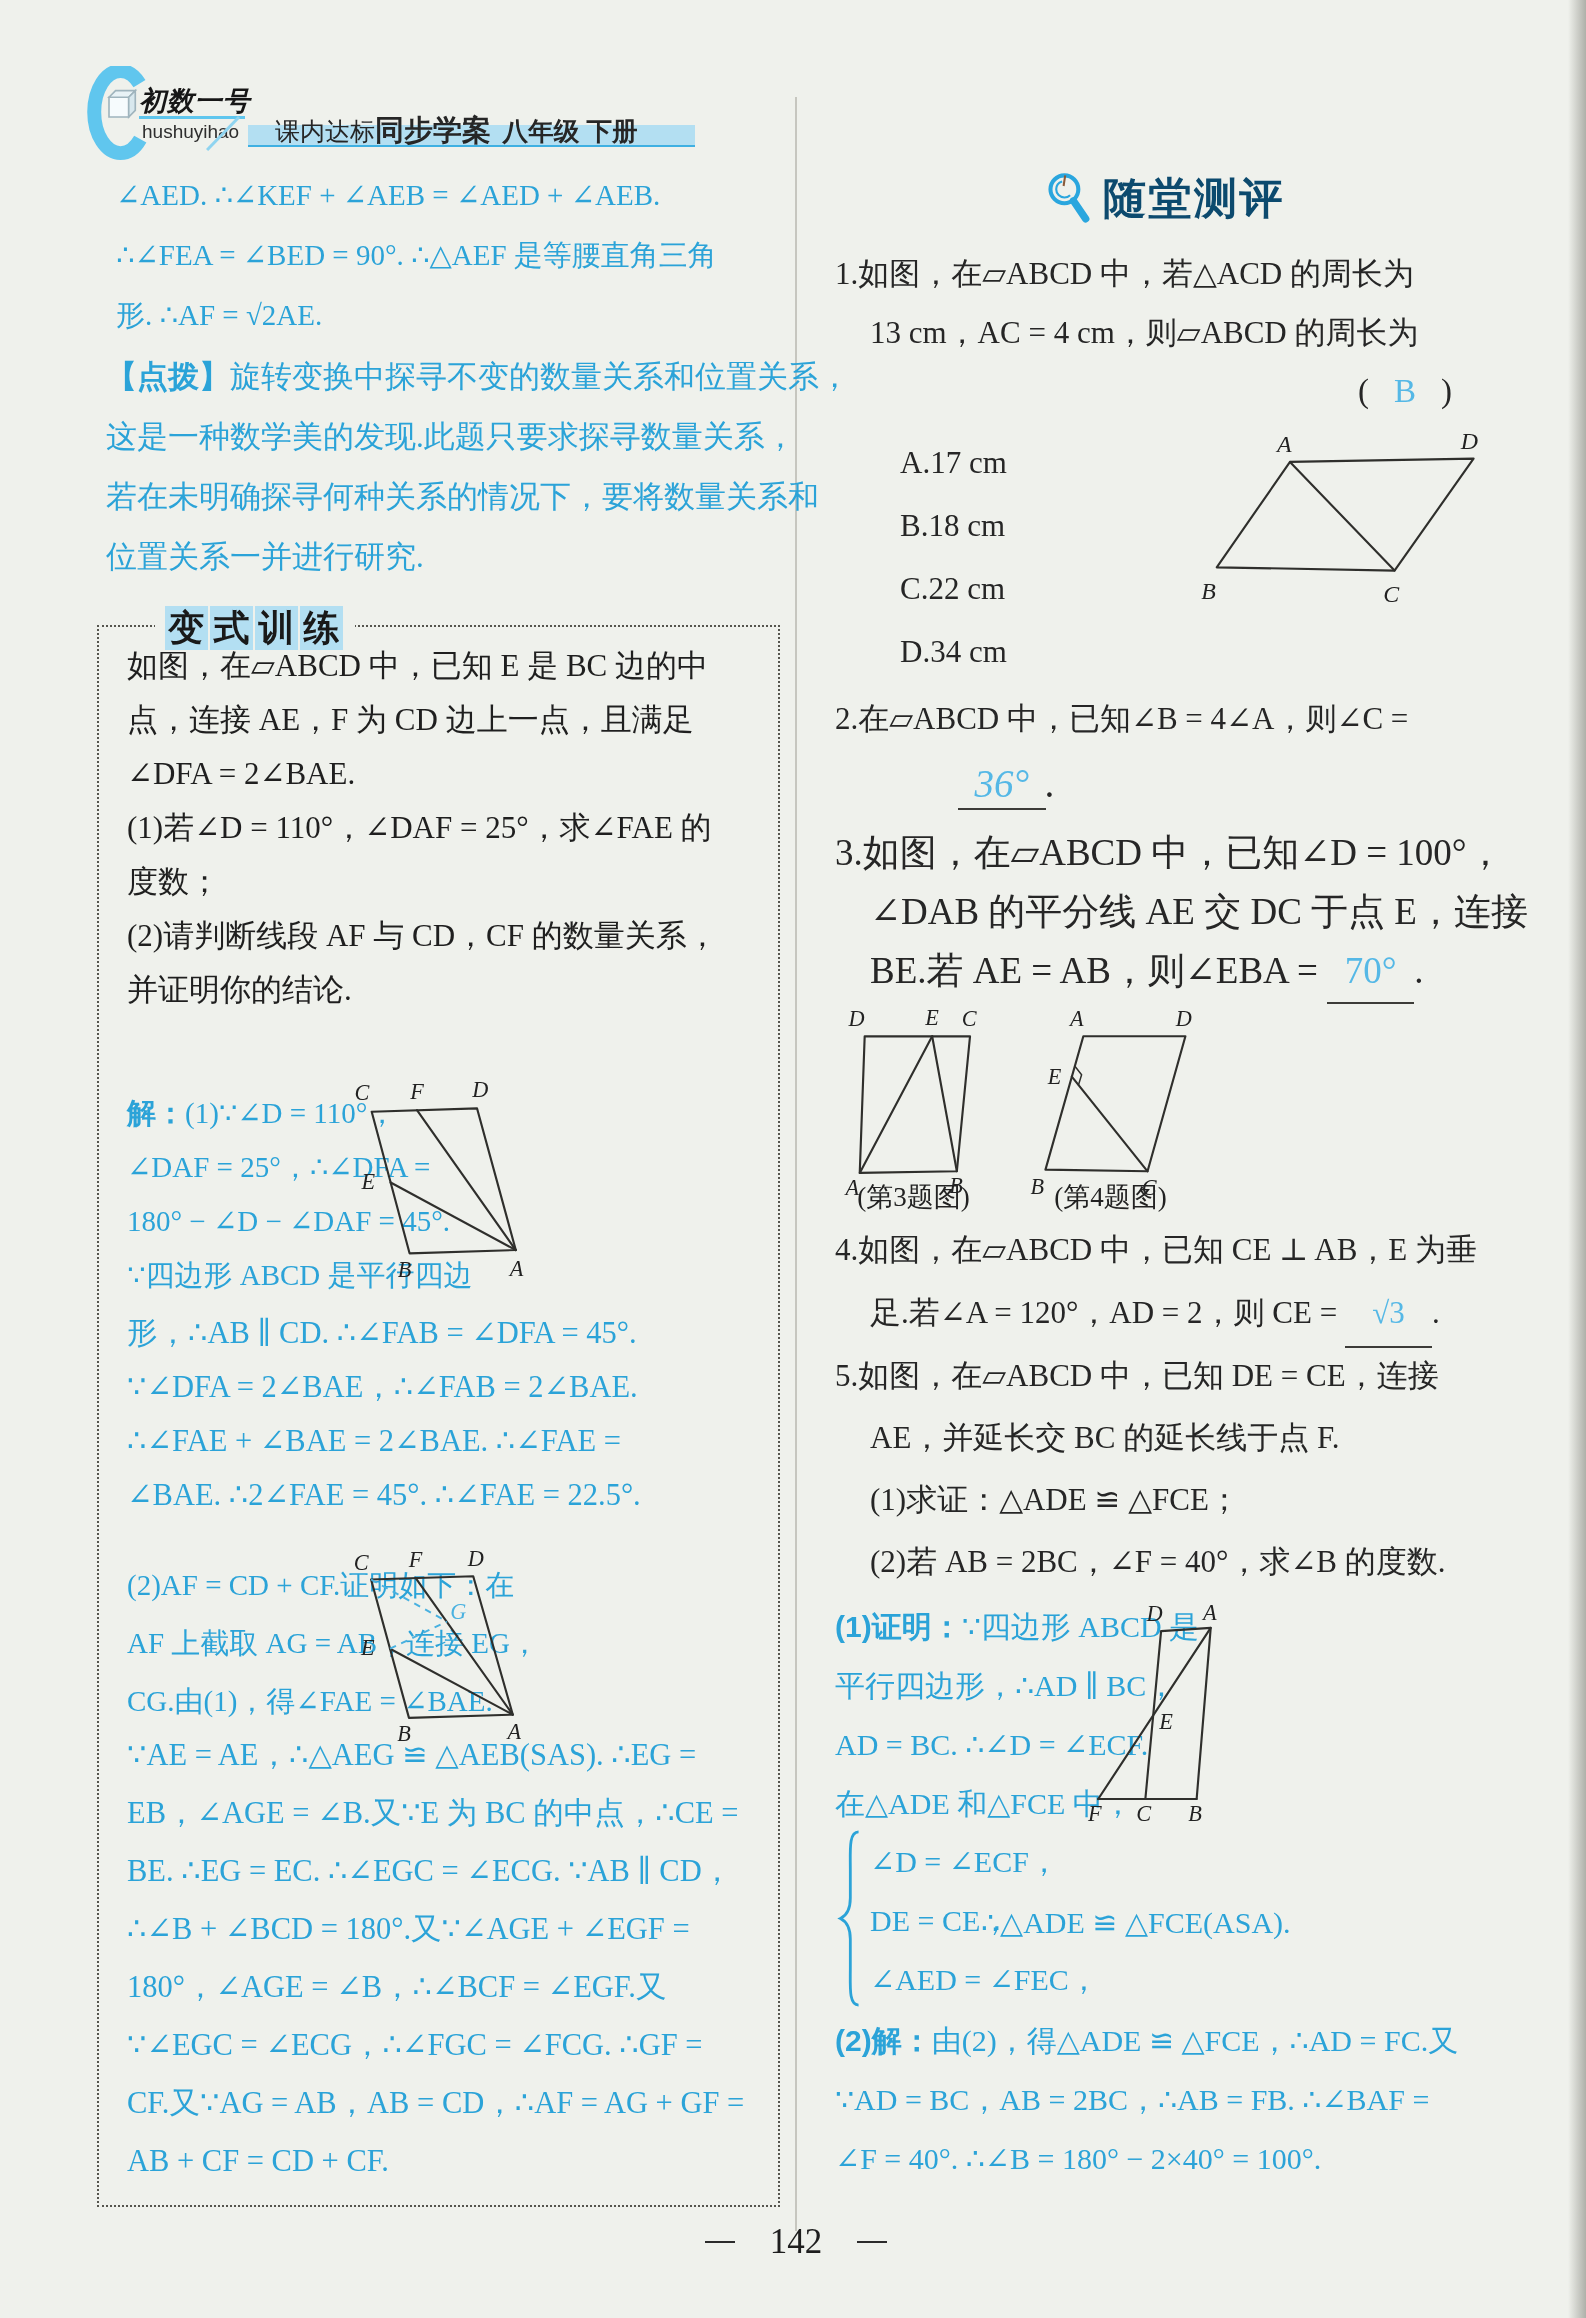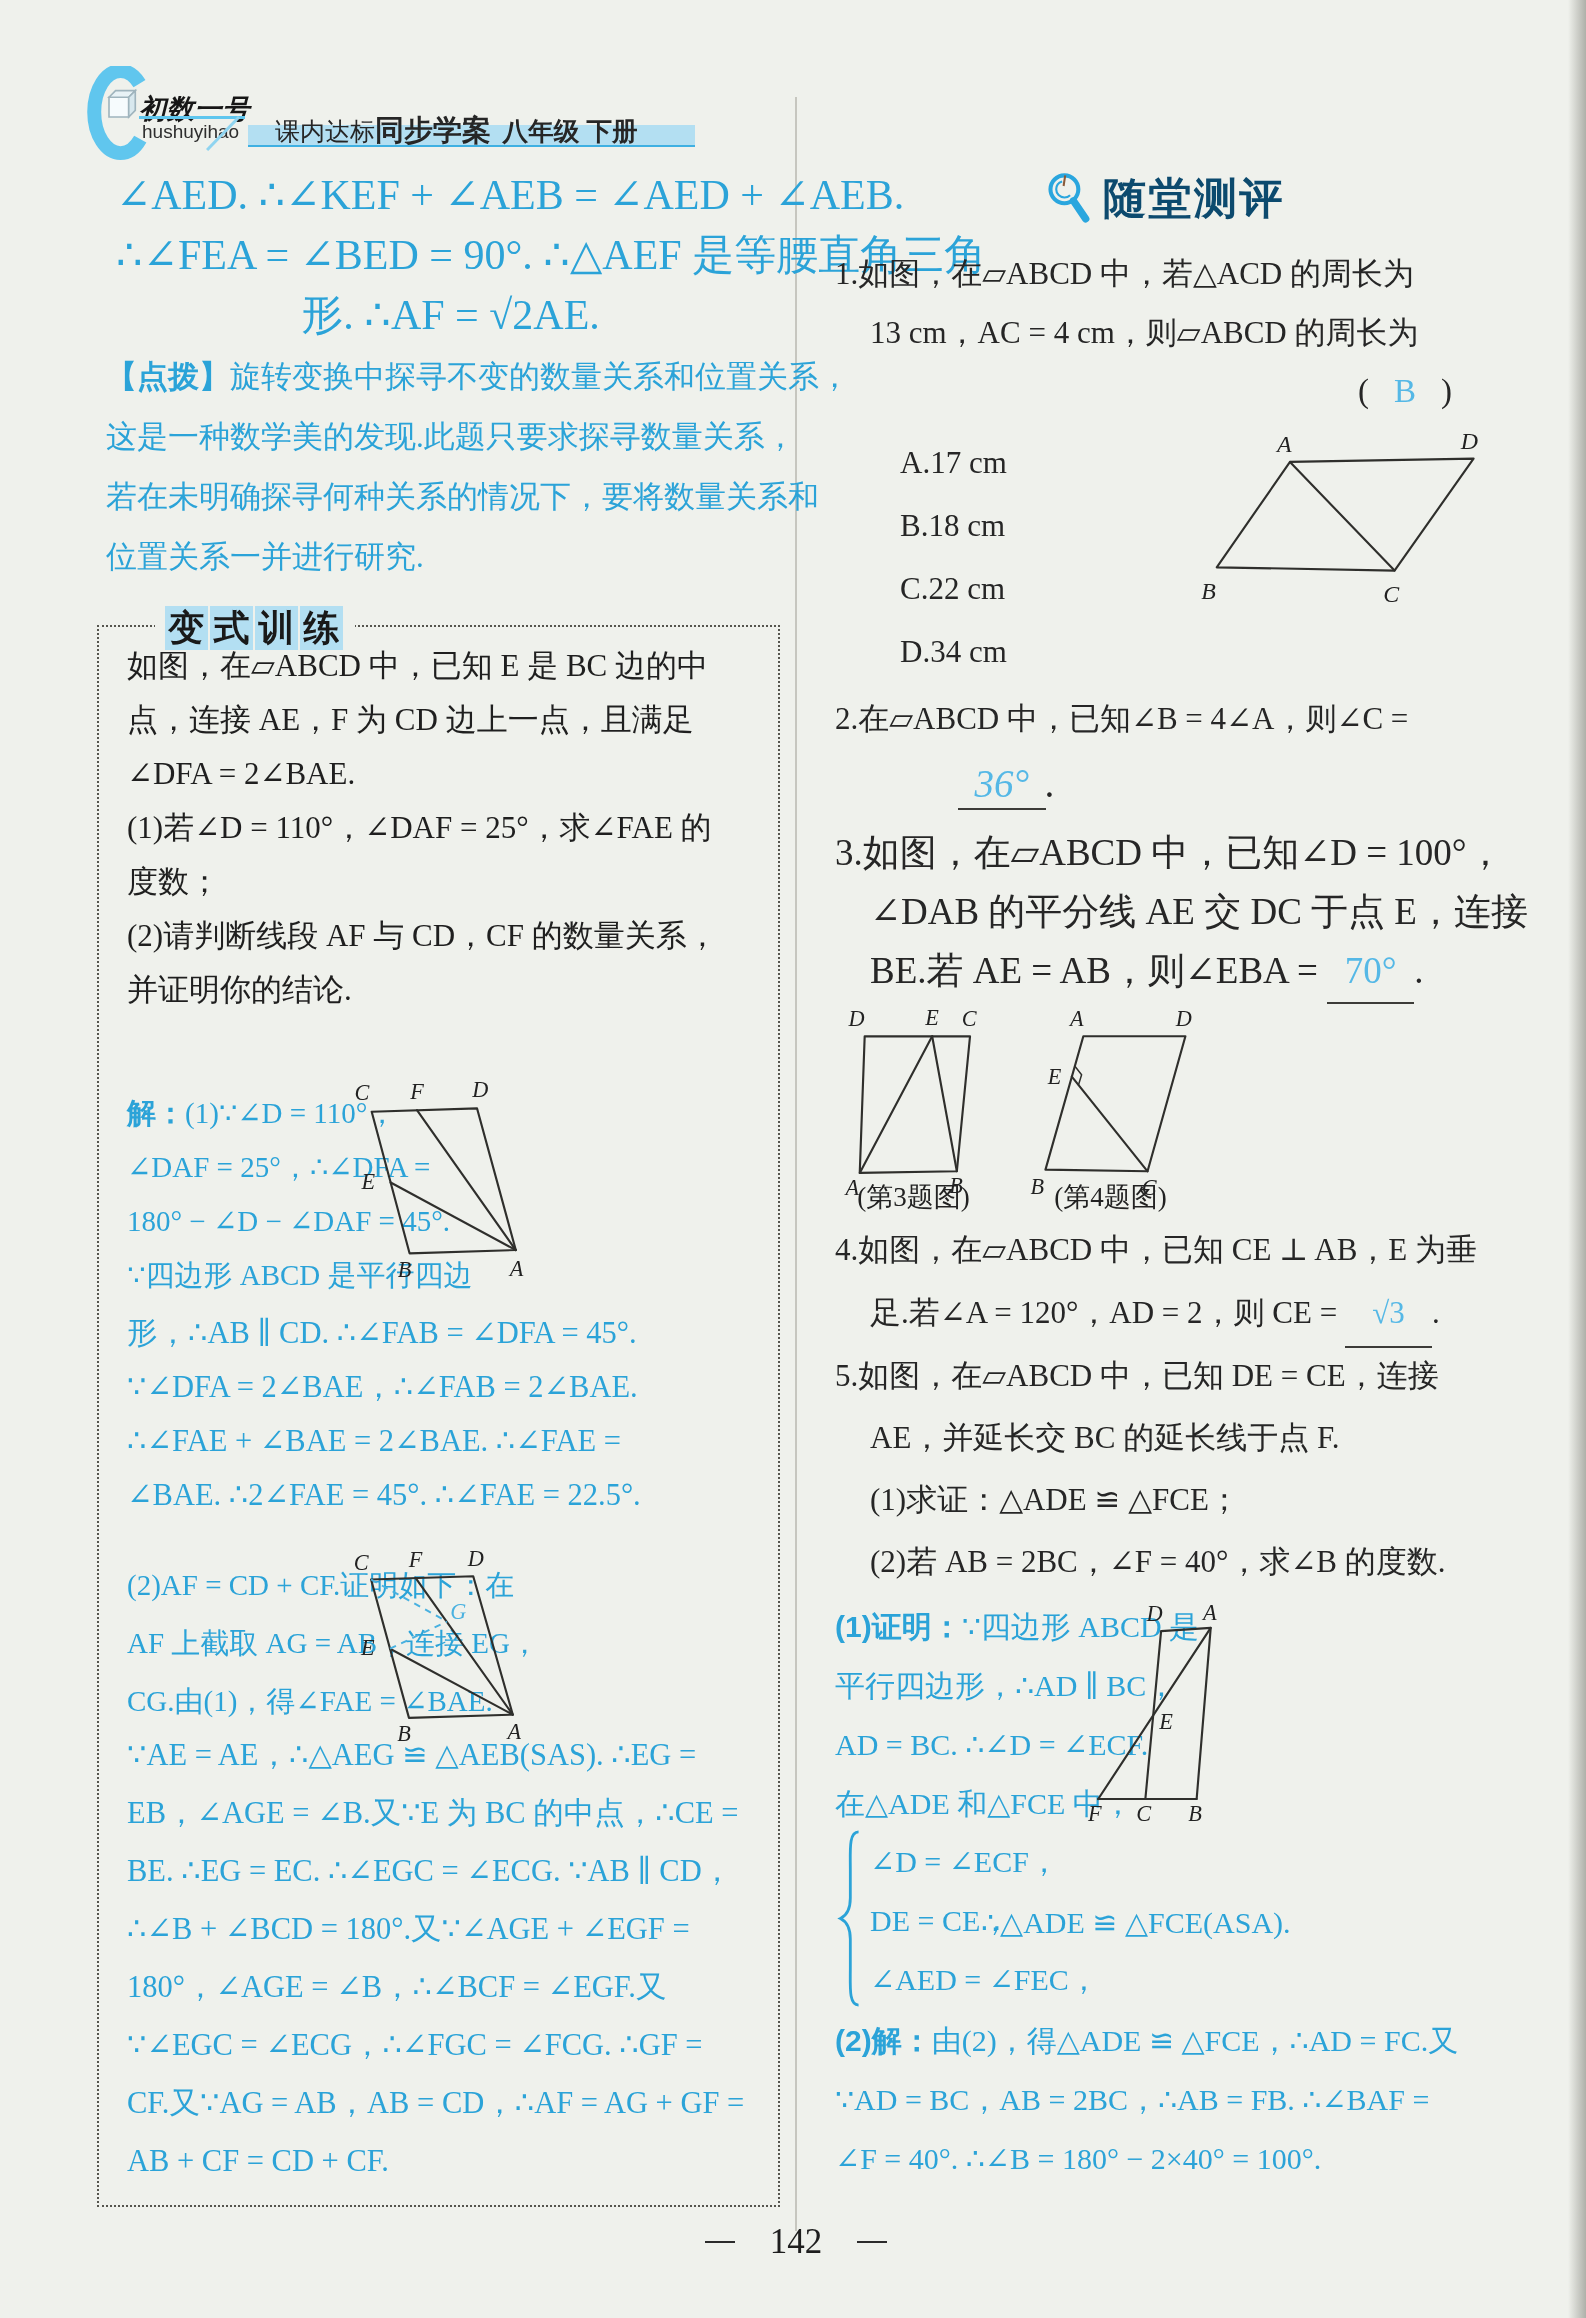--- a/index.html
+++ b/index.html
@@ -52,36 +52,36 @@
 
   <div class="abs" style="left:0;top:0;width:1586px;height:165px;">
     <svg class="abs" style="left:86px;top:66px;" width="69" height="97" viewBox="0 0 84 118">
       <ellipse cx="42" cy="56" rx="32" ry="50" fill="none" stroke="#60c6ee" stroke-width="17" stroke-dasharray="190 68" stroke-dashoffset="-34"></ellipse>
       <g>
         <polygon points="28,38 52,38 52,62 28,62" fill="#f6fbfd" stroke="#9fb4bd" stroke-width="2"></polygon>
         <polygon points="28,38 36,30 60,30 52,38" fill="#e8f2f6" stroke="#9fb4bd" stroke-width="2"></polygon>
         <polygon points="52,38 60,30 60,54 52,62" fill="#d8e8ee" stroke="#9fb4bd" stroke-width="2"></polygon>
       </g>
     </svg>
-    <div class="abs hei" id="brand-title" style="left:139px;top:91px;">初数一号</div>
+    <div class="abs hei" id="brand-title" style="left:139px;top:83px;">初数一号</div>
     <div class="abs" style="left:139px;top:116px;width:106px;height:2.5px;background:#5fc6ee;"></div>
     <div class="abs hei" id="brand-sub" style="left:142px;top:121px;">hushuyihao</div>
     <div class="abs" style="left:206px;top:149px;width:46px;height:2.5px;background:#8fd4f0;transform:rotate(-46deg);transform-origin:0 0;"></div>
     <div class="abs" id="series-bar" style="left:248px;top:125px;width:447px;height:20px;"></div>
     <div class="abs" id="series-underline" style="left:248px;top:145px;width:447px;height:1.7px;"></div>
     <div class="abs hei" id="series-text" style="left:254px;top:111px;margin-left:21px;">
       <span style="font-size:25px;">课内达标</span><span style="font-size:29px;font-weight:bold;">同步学案</span><span style="font-size:25.6px;font-weight:bold;margin-left:11.6px;">八年级 下册</span>
     </div>
   </div>
 
   <div class="abs" id="divider" style="left:795px;top:97px;width:1.7px;height:2134px;"></div>
 
   <div class="abs" style="right:0;top:0;width:18px;height:2319px;background:linear-gradient(to right, rgba(0,0,0,0), rgba(70,70,60,0.38));"></div>
 
-  <div class="abs blue" style="left:116px;top:165px;width:669px;font-size:42px;line-height:60px;text-align:center;">
+  <div class="abs blue" style="left:116px;top:165px;width:669px;font-size:29px;line-height:60px;">
       <div class="line">∠AED. ∴∠KEF + ∠AEB = ∠AED + ∠AEB.</div>
       <div class="line">∴∠FEA = ∠BED = 90°. ∴△AEF 是等腰直角三角</div>
       <div class="line">形. ∴AF = √2AE.</div>
     </div>
 
   <div class="abs blue" style="left:106px;top:347px;width:677px;font-size:31px;line-height:60px;">
     <div class="line">
       <span class="blabel">【点拨】</span><span>旋转变换中探寻不变的数量关系和位置关系，</span>
     </div>
     <div>

